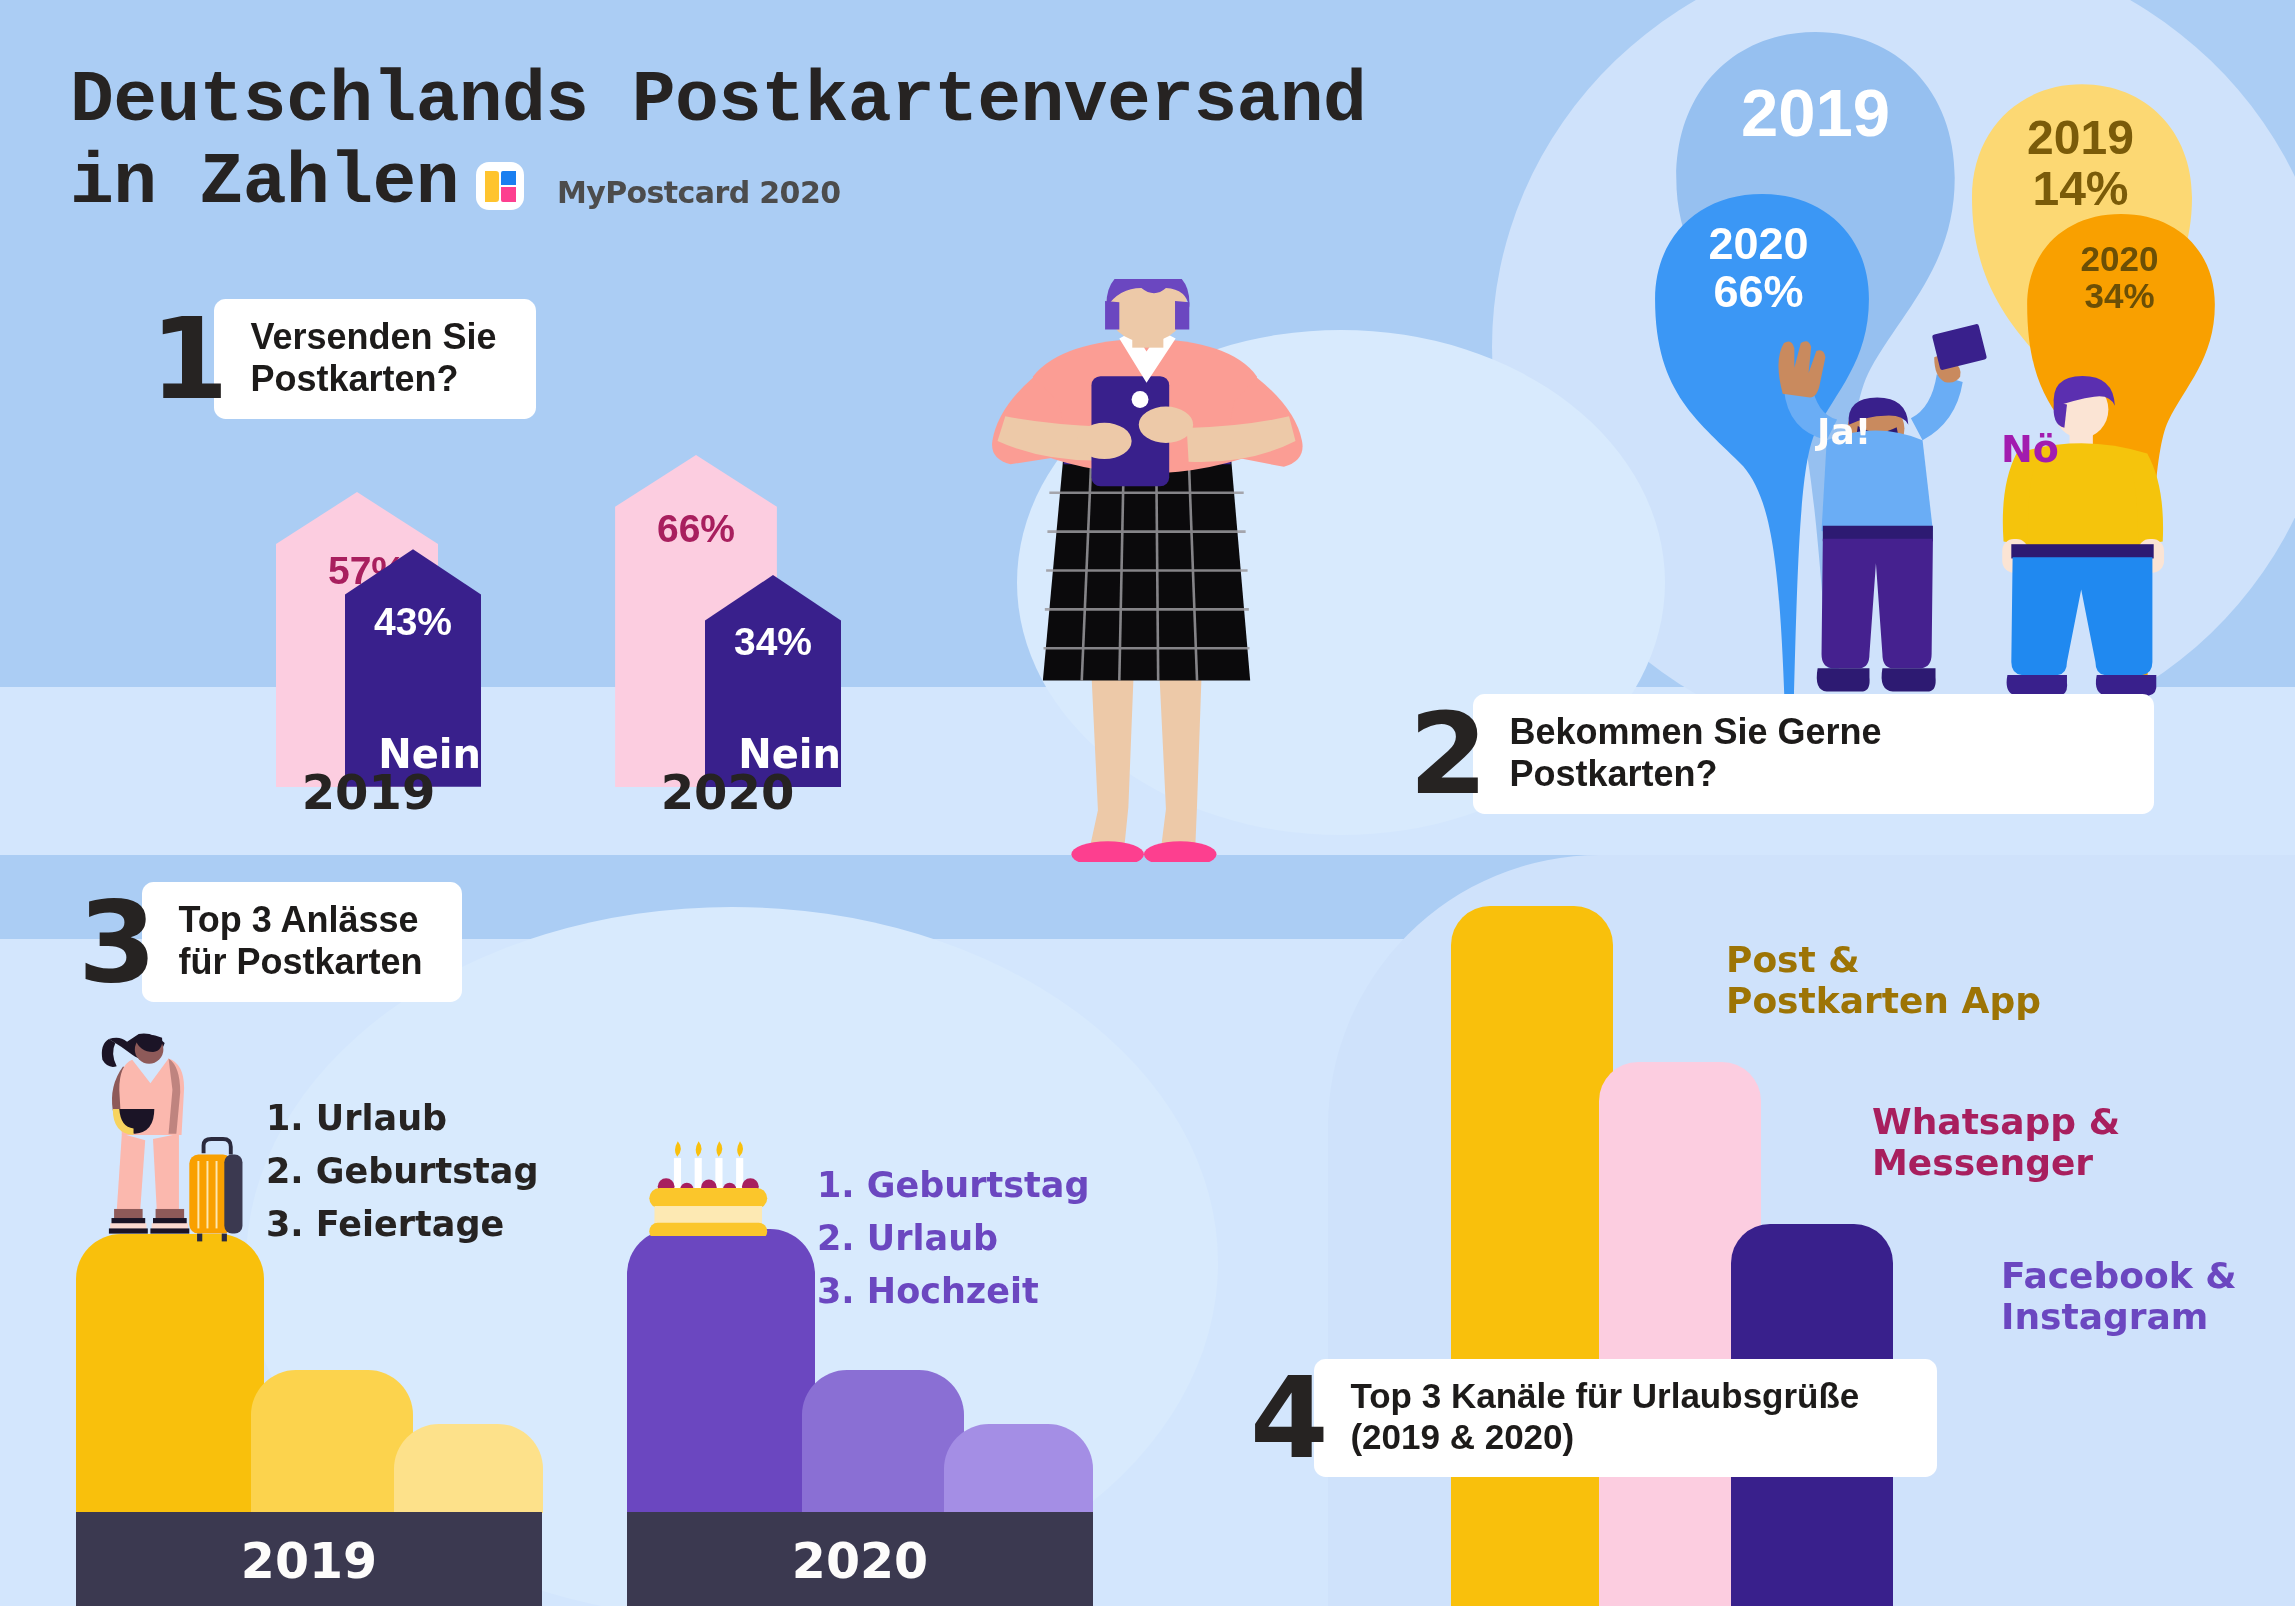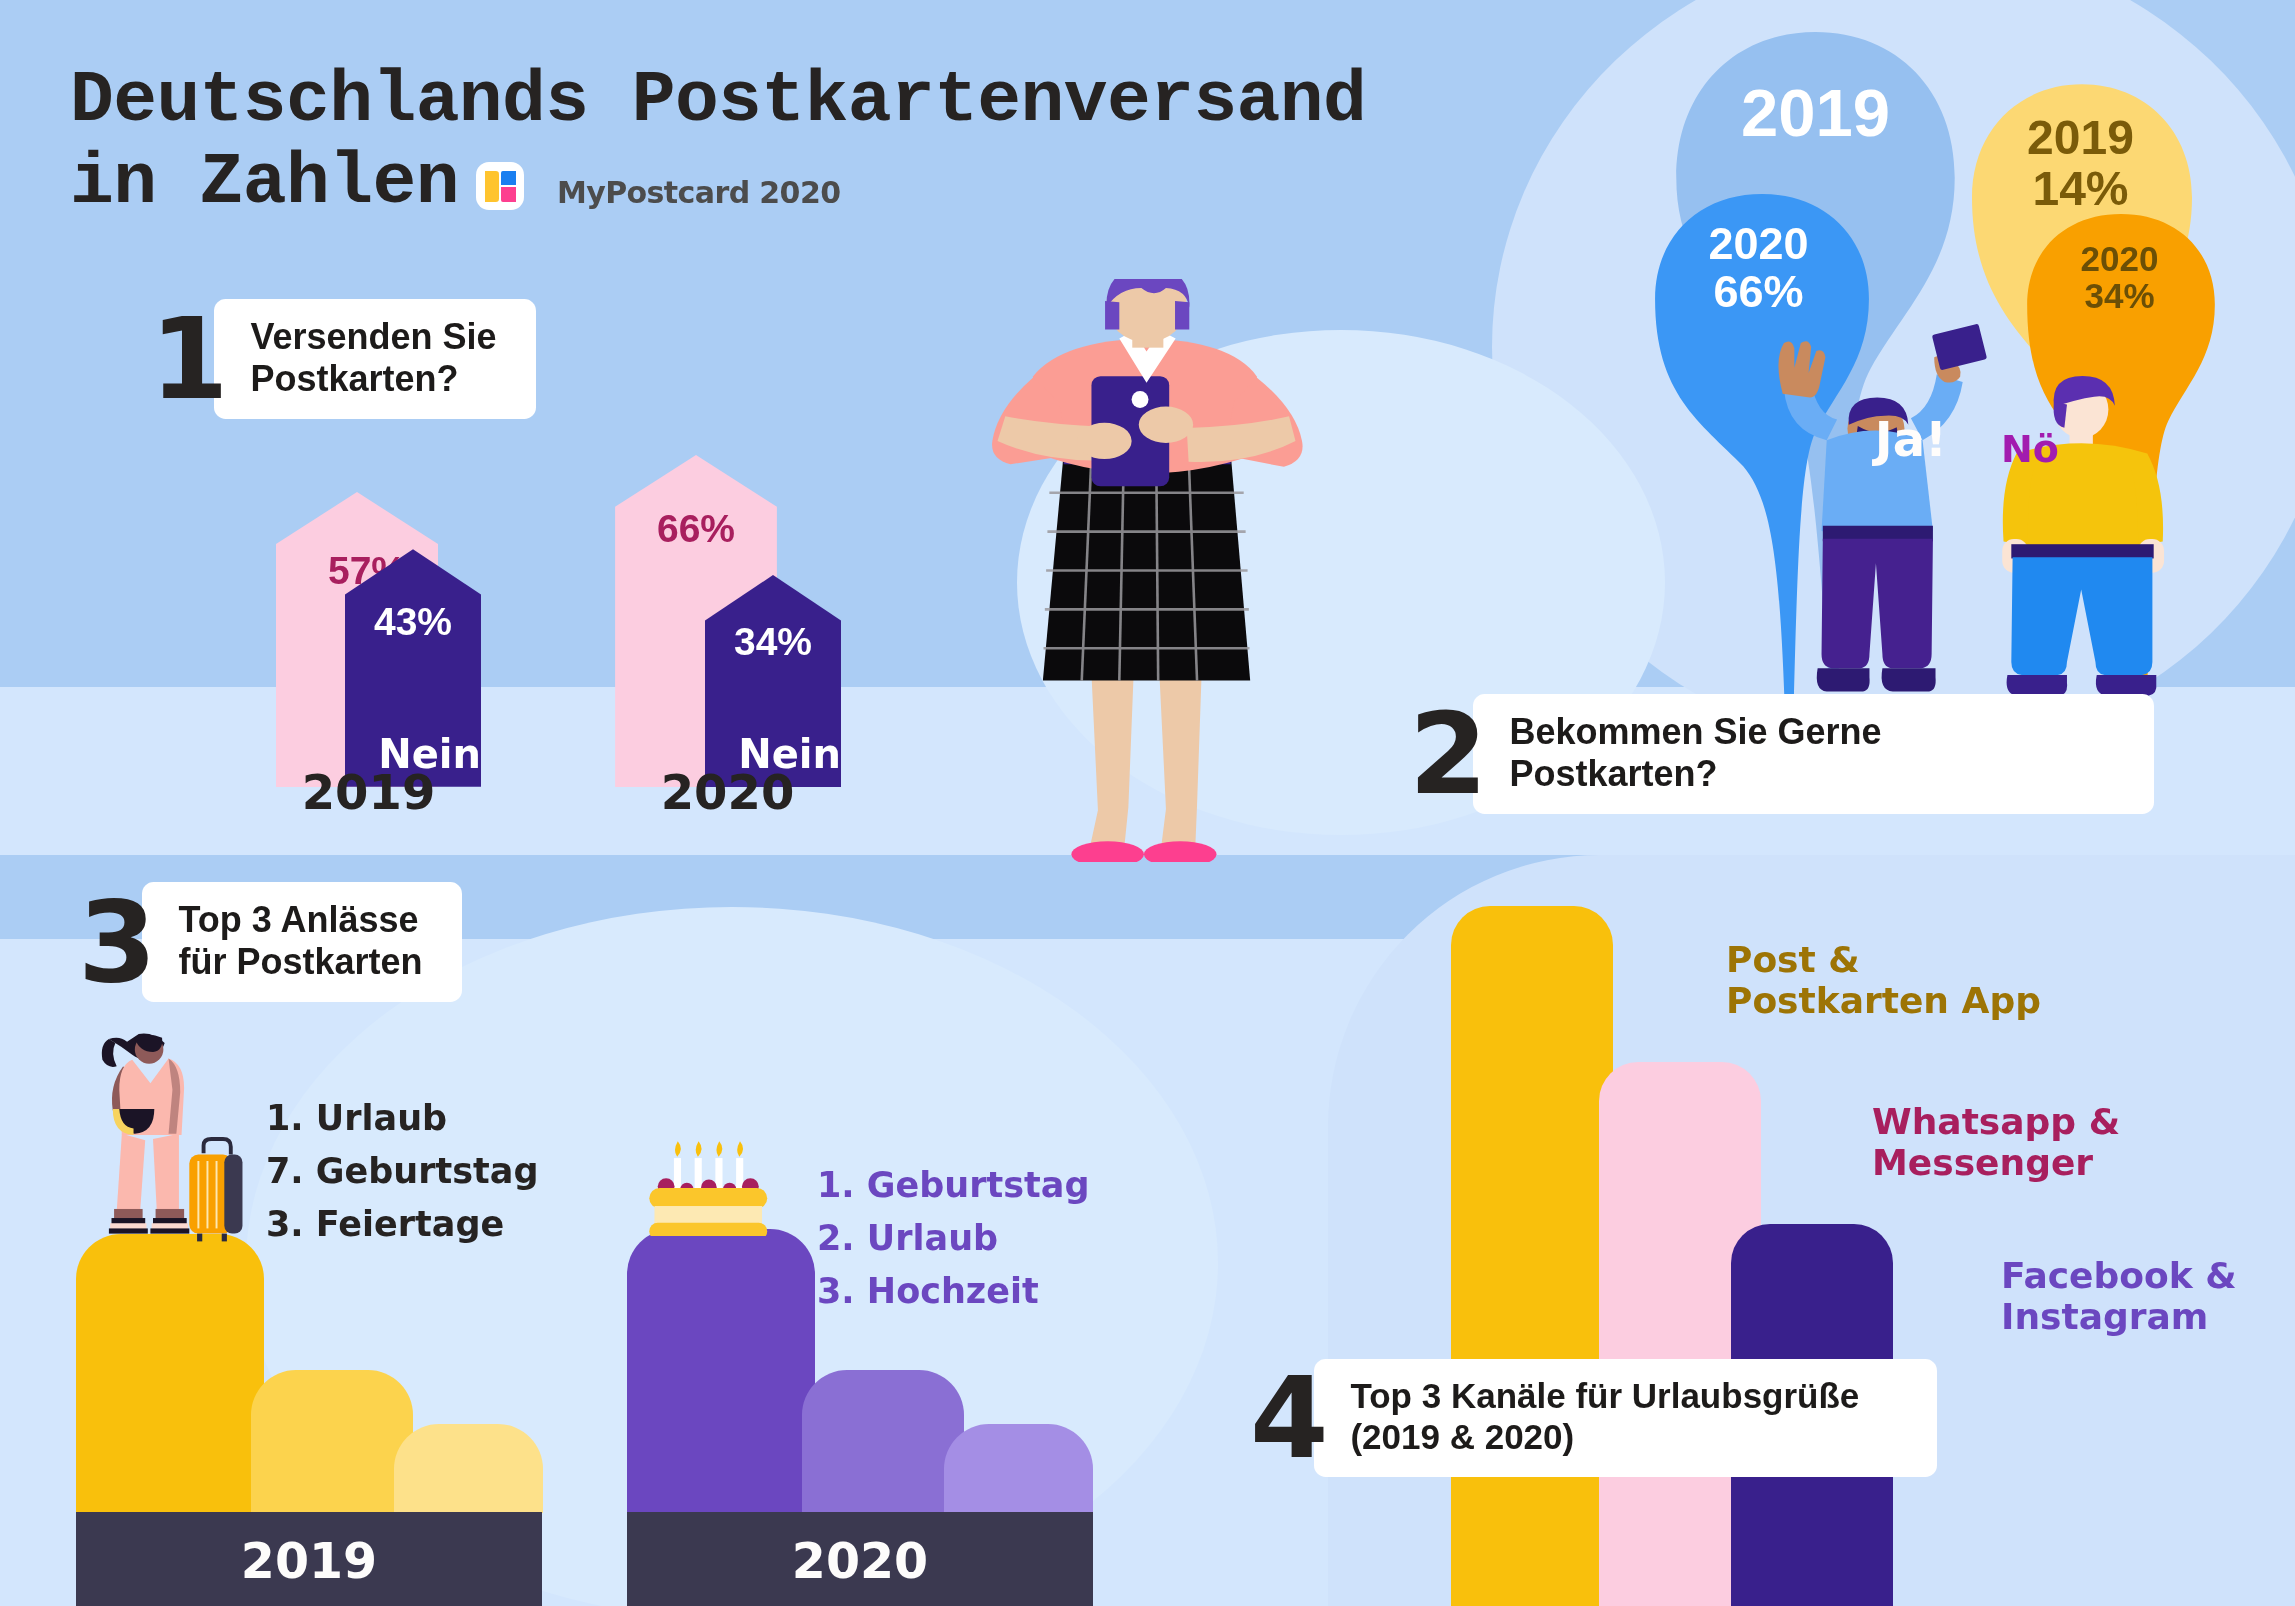--- a/index.html
+++ b/index.html
@@ -238,21 +238,21 @@
 
     <path d="M120 190 Q196 160 268 190 L284 330 Q196 352 112 330 Z" fill="#6aadf5"></path>
 
     <rect x="114" y="322" width="170" height="24" fill="#2d1a72"></rect>
 
     <path d="M114 342 L112 520 Q112 540 128 542 L172 542 Q186 540 186 520 L196 380 L206 520 Q206 540 220 542 L266 542 Q282 540 282 520 L284 342 Z" fill="#45218f"></path>
 
     <path d="M106 542 Q100 576 120 578 L176 578 Q188 576 186 556 L186 542 Z" fill="#2d1a72"></path>
     <path d="M206 542 Q200 576 222 578 L278 578 Q290 576 288 556 L288 542 Z" fill="#2d1a72"></path>
   </svg>
-  <div class="abs shirttext" style="left:1817px;top:411px;width:130px;text-align:right;font-size:48px;color:#fffdfb;">Ja!</div>
+  <div class="abs shirttext" style="left:1817px;top:411px;width:130px;text-align:left;font-size:36px;color:#fffdfb;">Ja!</div>
 
   <svg class="abs" style="left:1966px;top:363px;" width="233" height="343" viewBox="0 0 360 530">
 
     <ellipse cx="178" cy="72" rx="42" ry="44" fill="#fbe4d4"></ellipse>
     <path d="M136 68 Q130 20 180 20 Q228 20 230 66 Q222 48 198 52 Q170 56 136 68 Z" fill="#5b2fb0"></path>
     <path d="M136 60 Q132 96 152 100 L156 64 Z" fill="#5b2fb0"></path>
     <rect x="160" y="104" width="36" height="30" fill="#fbe4d4"></rect>
 
     <path d="M78 140 Q178 108 280 140 L292 288 Q178 310 66 288 Z" fill="#f5c40c"></path>
 
@@ -283,21 +283,21 @@
   </div>
 
   <div class="podbar" style="left:76px;top:1234px;width:188px;height:279px;background:#f9c00c;"></div>
   <div class="podbar" style="left:251px;top:1370px;width:162px;height:142px;background:#fcd34d;"></div>
   <div class="podbar" style="left:394px;top:1424px;width:149px;height:89px;background:#fde18a;"></div>
   <div class="podbase" style="left:76px;top:1512px;width:466px;height:95px;">
     <div class="podyear" style="top:21px;">2019</div>
   </div>
   <div class="list" style="left:266px;top:1092px;color:#262322;">
     <div>1. Urlaub</div>
-    <div>7. Geburtstag</div>
+    <div>2. Geburtstag</div>
     <div>3. Feiertage</div>
   </div>
 
   <svg class="abs" style="left:70px;top:1030px;" width="201" height="214" viewBox="0 0 310 330">
 
     <path d="M88 18 Q76 8 60 14 Q80 26 96 38 Q106 46 116 44 Q140 40 146 20 Q128 2 106 6 Z" fill="#1b1426"></path>
     <path d="M60 14 Q46 22 50 46 Q58 60 72 56 Q62 36 70 20 Z" fill="#1b1426"></path>
 
     <ellipse cx="122" cy="30" rx="22" ry="22" fill="#8e5a59"></ellipse>
     <path d="M100 14 Q118 2 142 12 Q144 32 128 34 Q108 34 100 14 Z" fill="#1b1426"></path>

